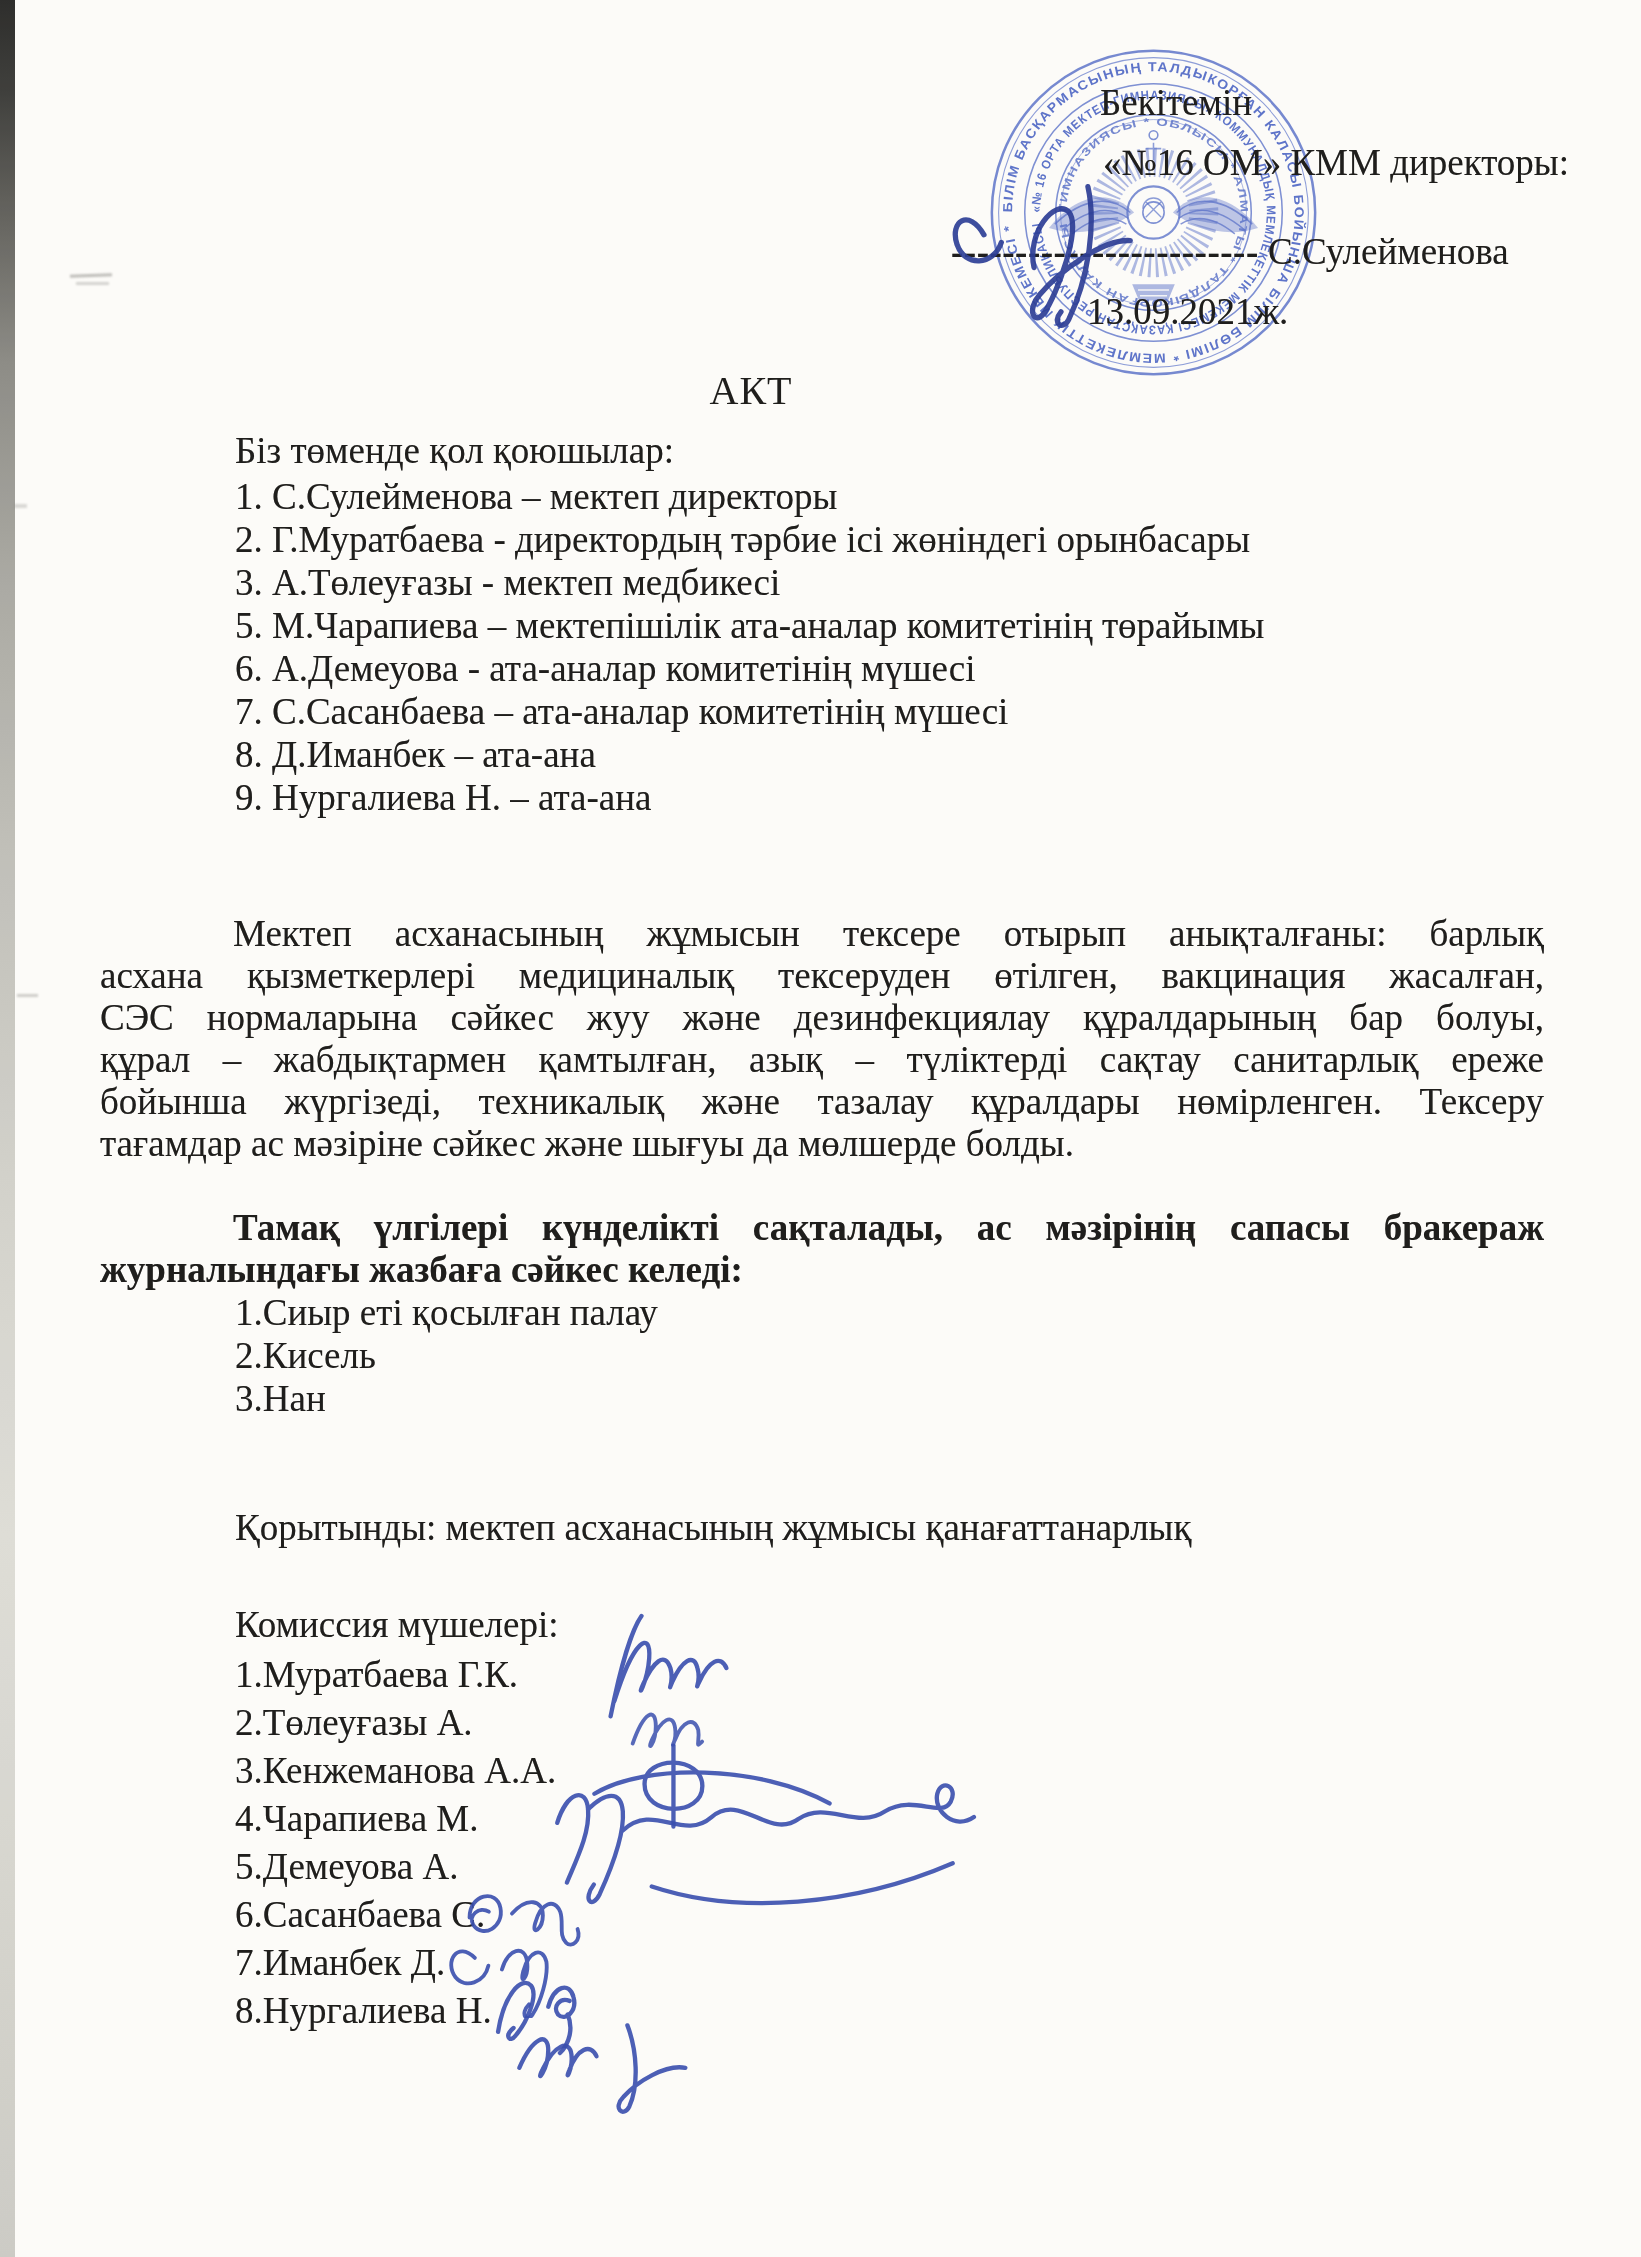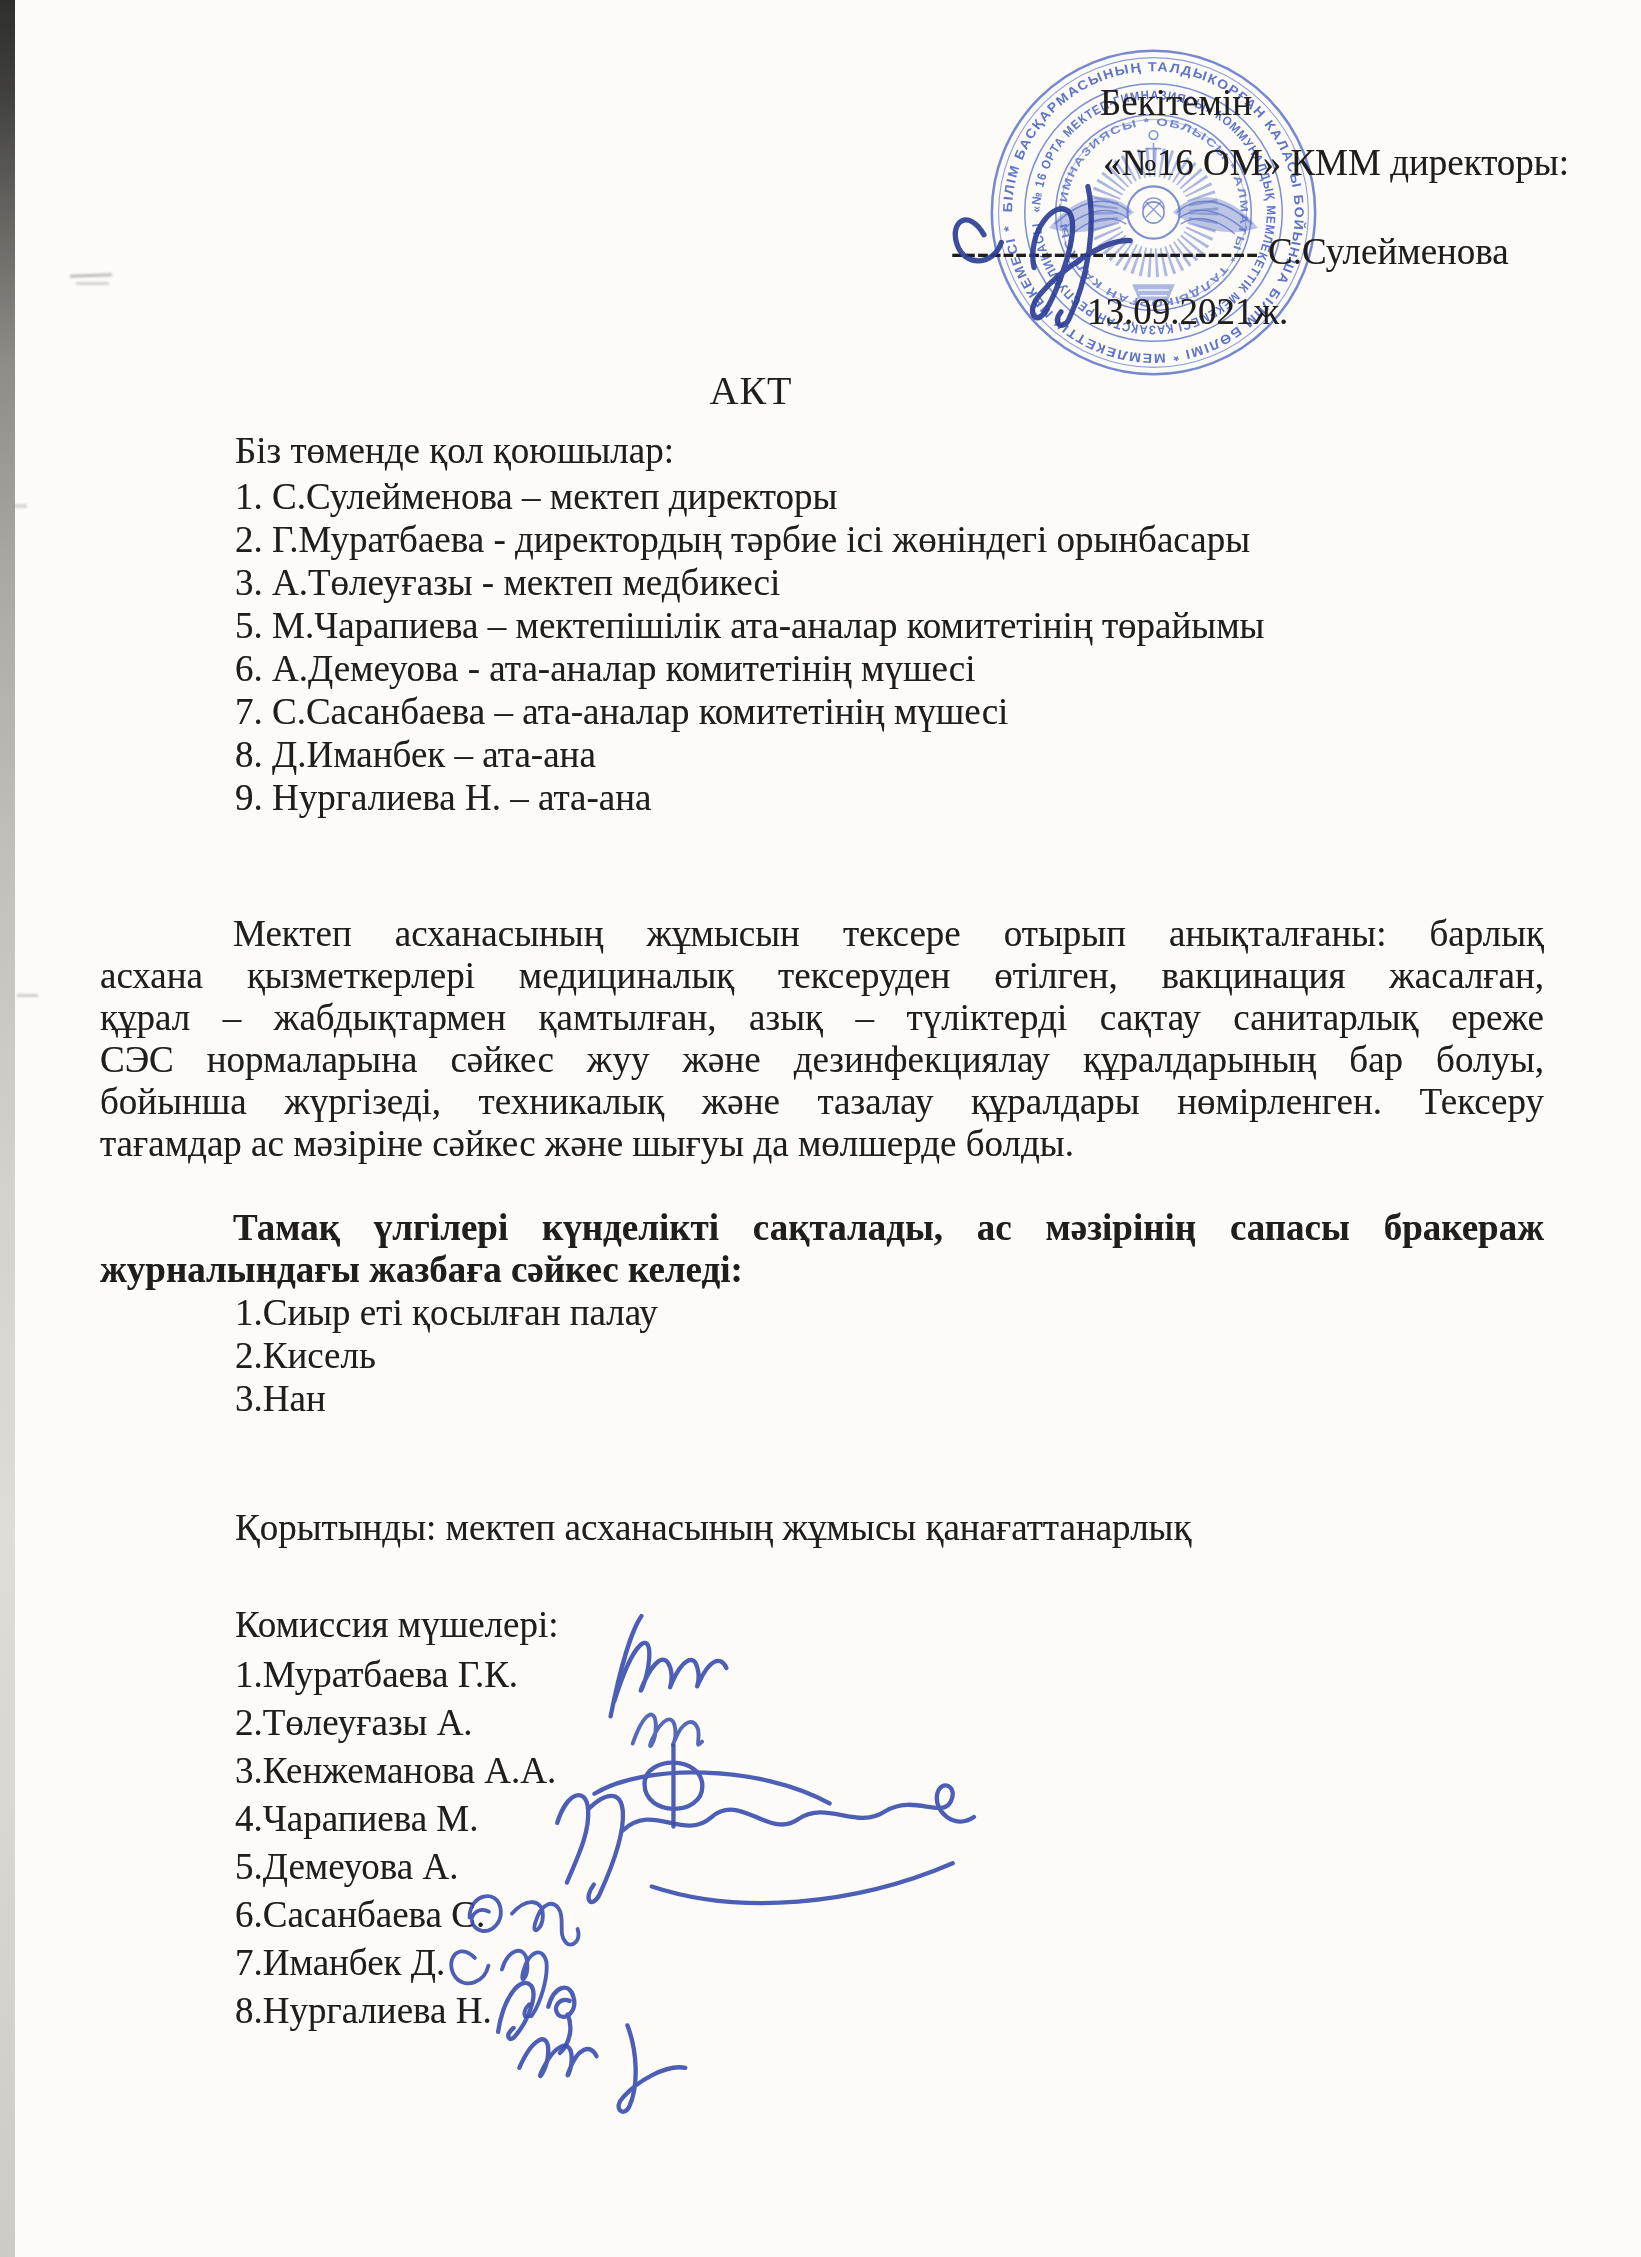--- a/index.html
+++ b/index.html
@@ -121,22 +121,22 @@
     <div class="row">5. М.Чарапиева – мектепішілік ата-аналар комитетінің төрайымы</div>
     <div class="row">6. А.Демеуова  - ата-аналар комитетінің мүшесі</div>
     <div class="row">7. С.Сасанбаева – ата-аналар комитетінің мүшесі</div>
     <div class="row">8. Д.Иманбек – ата-ана</div>
     <div class="row">9. Нургалиева Н. – ата-ана</div>
   </div>
 
   <div class="para" style="top:913px;">
     <div class="jline indent">Мектеп асханасының жұмысын  тексере отырып анықталғаны:  барлық</div>
     <div class="jline">асхана қызметкерлері медициналық тексеруден өтілген, вакцинация жасалған,</div>
+    <div class="jline">СЭС нормаларына сәйкес жуу және дезинфекциялау құралдарының бар болуы,</div>
     <div class="jline">құрал – жабдықтармен қамтылған, азық – түліктерді сақтау санитарлық ереже</div>
-    <div class="jline">СЭС нормаларына сәйкес жуу және дезинфекциялау құралдарының бар болуы,</div>
     <div class="jline">бойынша жүргізеді, техникалық және тазалау құралдары нөмірленген. Тексеру</div>
     <div class="jline left">тағамдар ас мәзіріне сәйкес және шығуы да мөлшерде болды.</div>
   </div>
 
   <div class="para" style="top:1207px;font-weight:bold;">
     <div class="jline indent">Тамақ үлгілері күнделікті сақталады, ас мәзірінің сапасы  бракераж</div>
     <div class="jline left">журналындағы жазбаға сәйкес келеді:</div>
   </div>
 
   <div class="stack menu">

